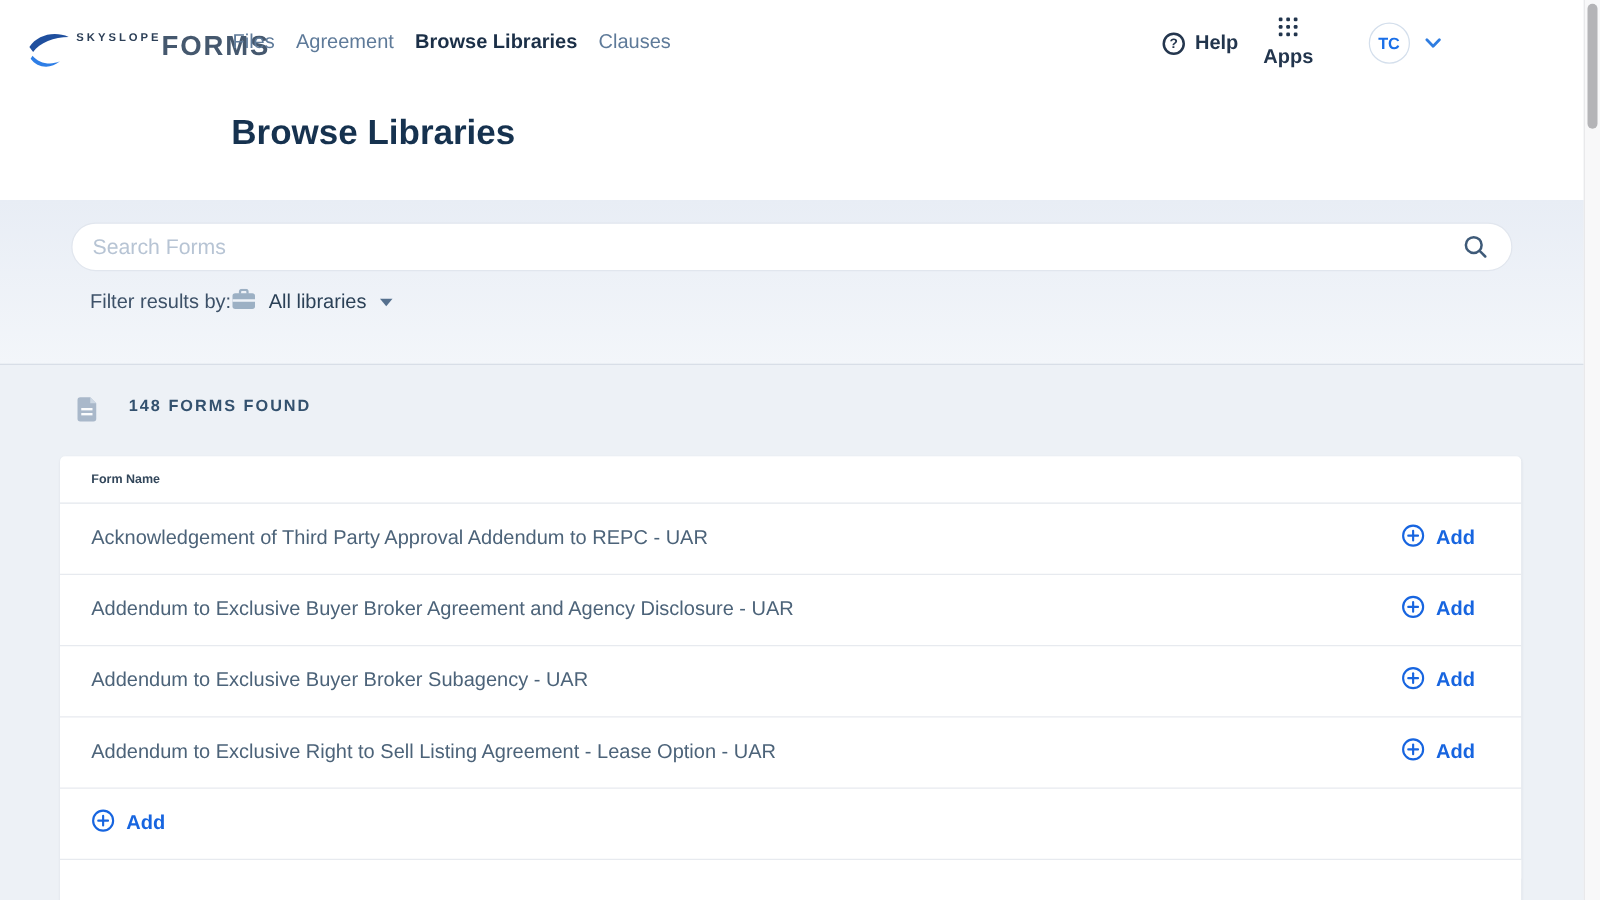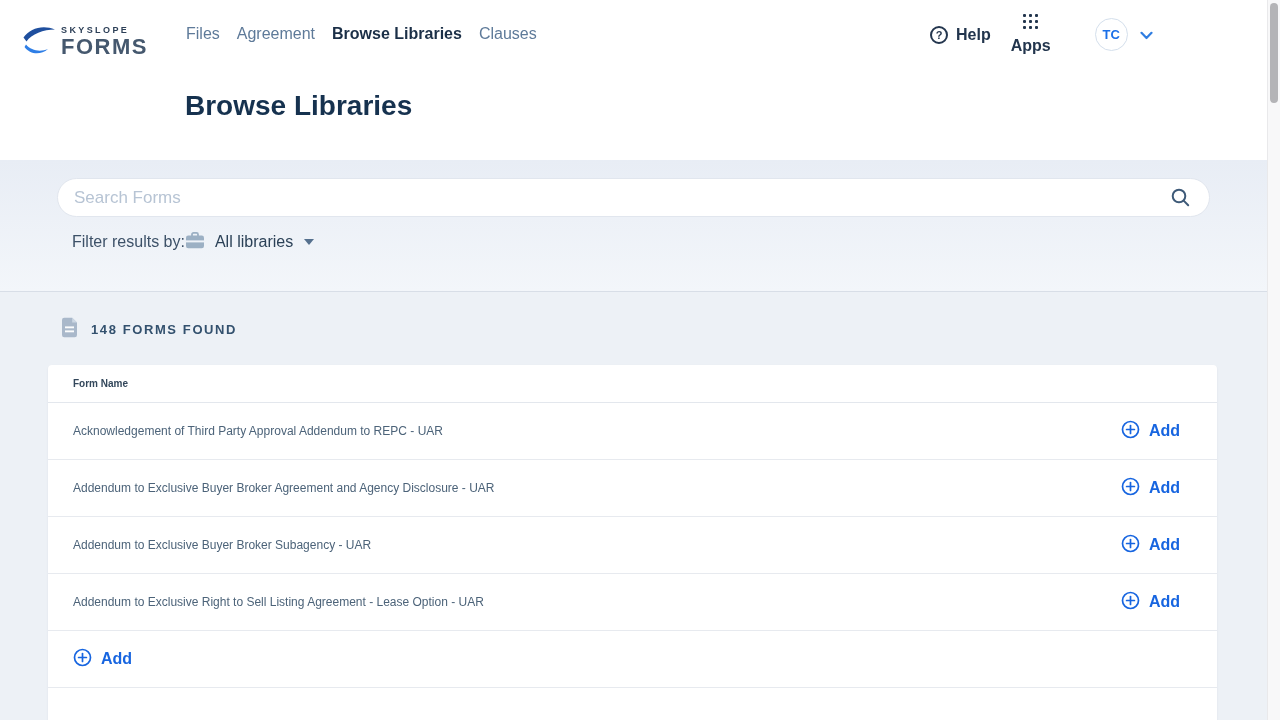--- a/index.html
+++ b/index.html
@@ -18,21 +18,21 @@
     position: absolute; top: 0; left: 0;
     width: 1267px; height: 160px;
     background: #ffffff;
   }
 
   .brand {
     position: absolute; left: 22px; top: 24px;
     display: flex; align-items: flex-start; gap: 5px;
     cursor: pointer;
   }
-  .brand-text { display: flex; flex-direction: column; padding-top: 1px; }
+  .brand-text { display: flex; flex-direction: row; padding-top: 1px; }
   .brand-top {
     font-size: 9px; font-weight: 700; letter-spacing: 2.4px;
     color: #2c3f57;
   }
   .brand-bottom {
     font-size: 22px; font-weight: 600; letter-spacing: 1.5px;
     color: #45586e; line-height: 1.0; margin-top: 1px;
   }
 
   .nav {
@@ -117,21 +117,21 @@
   .caret-down {
     width: 0; height: 0; margin-left: 1px;
     border-left: 5.5px solid transparent;
     border-right: 5.5px solid transparent;
     border-top: 6.5px solid #55708e;
   }
 
   
   .results-count {
     position: absolute; left: 61px; top: 317px;
-    display: flex; align-items: center; gap: 13px;
+    display: flex; align-items: flex-start; gap: 25px;
   }
   .results-count-label {
     font-size: 13px; font-weight: 700; letter-spacing: 1.6px;
     color: #33516e;
   }
 
   .card {
     position: absolute; left: 48px; top: 365px;
     width: 1169px; height: 355px;
     background: #ffffff;
@@ -144,21 +144,21 @@
     display: flex; align-items: center;
     padding-left: 25px;
     font-size: 10px; font-weight: 700; color: #33475b;
   }
   .table-row {
     height: 57px;
     border-bottom: 1px solid #e7eaef;
     display: flex; align-items: center; justify-content: space-between;
     padding: 0 37px 0 25px;
   }
-  .row-name { font-size: 12px; color: #4c6379; }
+  .row-name { font-size: 16px; color: #4c6379; }
   .add-btn {
     display: flex; align-items: center; gap: 9px;
     font-size: 16px; font-weight: 700; color: #1765e0;
     cursor: pointer; white-space: nowrap;
   }
   .row-partial { height: 15px; background: #ffffff; }
 
   
   .scrollbar {
     position: absolute; top: 0; right: 0;

